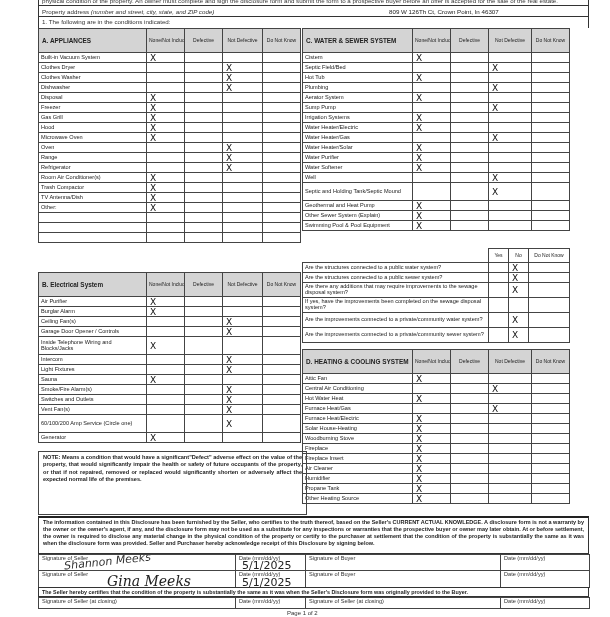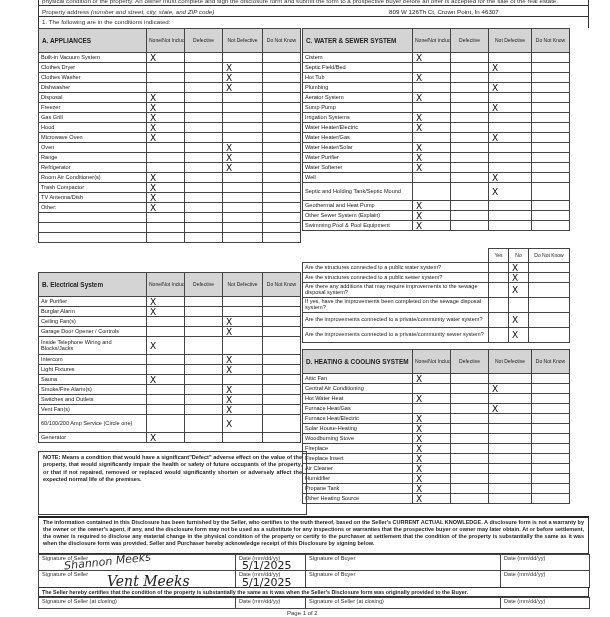--- a/index.html
+++ b/index.html
@@ -628,21 +628,21 @@
     <td style="position:relative">
       <span>Date (mm/dd/yy)</span>
       <span class="hw" style="left:6px; top:4px; font-size:11px;">5/1/2025</span>
     </td>
     <td><span>Signature of Buyer</span></td>
     <td><span>Date (mm/dd/yy)</span></td>
   </tr>
   <tr style="height:17px">
     <td style="position:relative">
       <span>Signature of Seller</span>
-      <span class="hw" style="left:68px; top:2px; font-size:14px; font-style:italic; font-family:'DejaVu Serif', serif;">Vent Meeks</span>
+      <span class="hw" style="left:68px; top:2px; font-size:14px; font-style:italic; font-family:'DejaVu Serif', serif;">Gina Meeks</span>
     </td>
     <td style="position:relative">
       <span>Date (mm/dd/yy)</span>
       <span class="hw" style="left:6px; top:5px; font-size:11px;">5/1/2025</span>
     </td>
     <td><span>Signature of Buyer</span></td>
     <td><span>Date (mm/dd/yy)</span></td>
   </tr>
 </tbody>
   </table>

